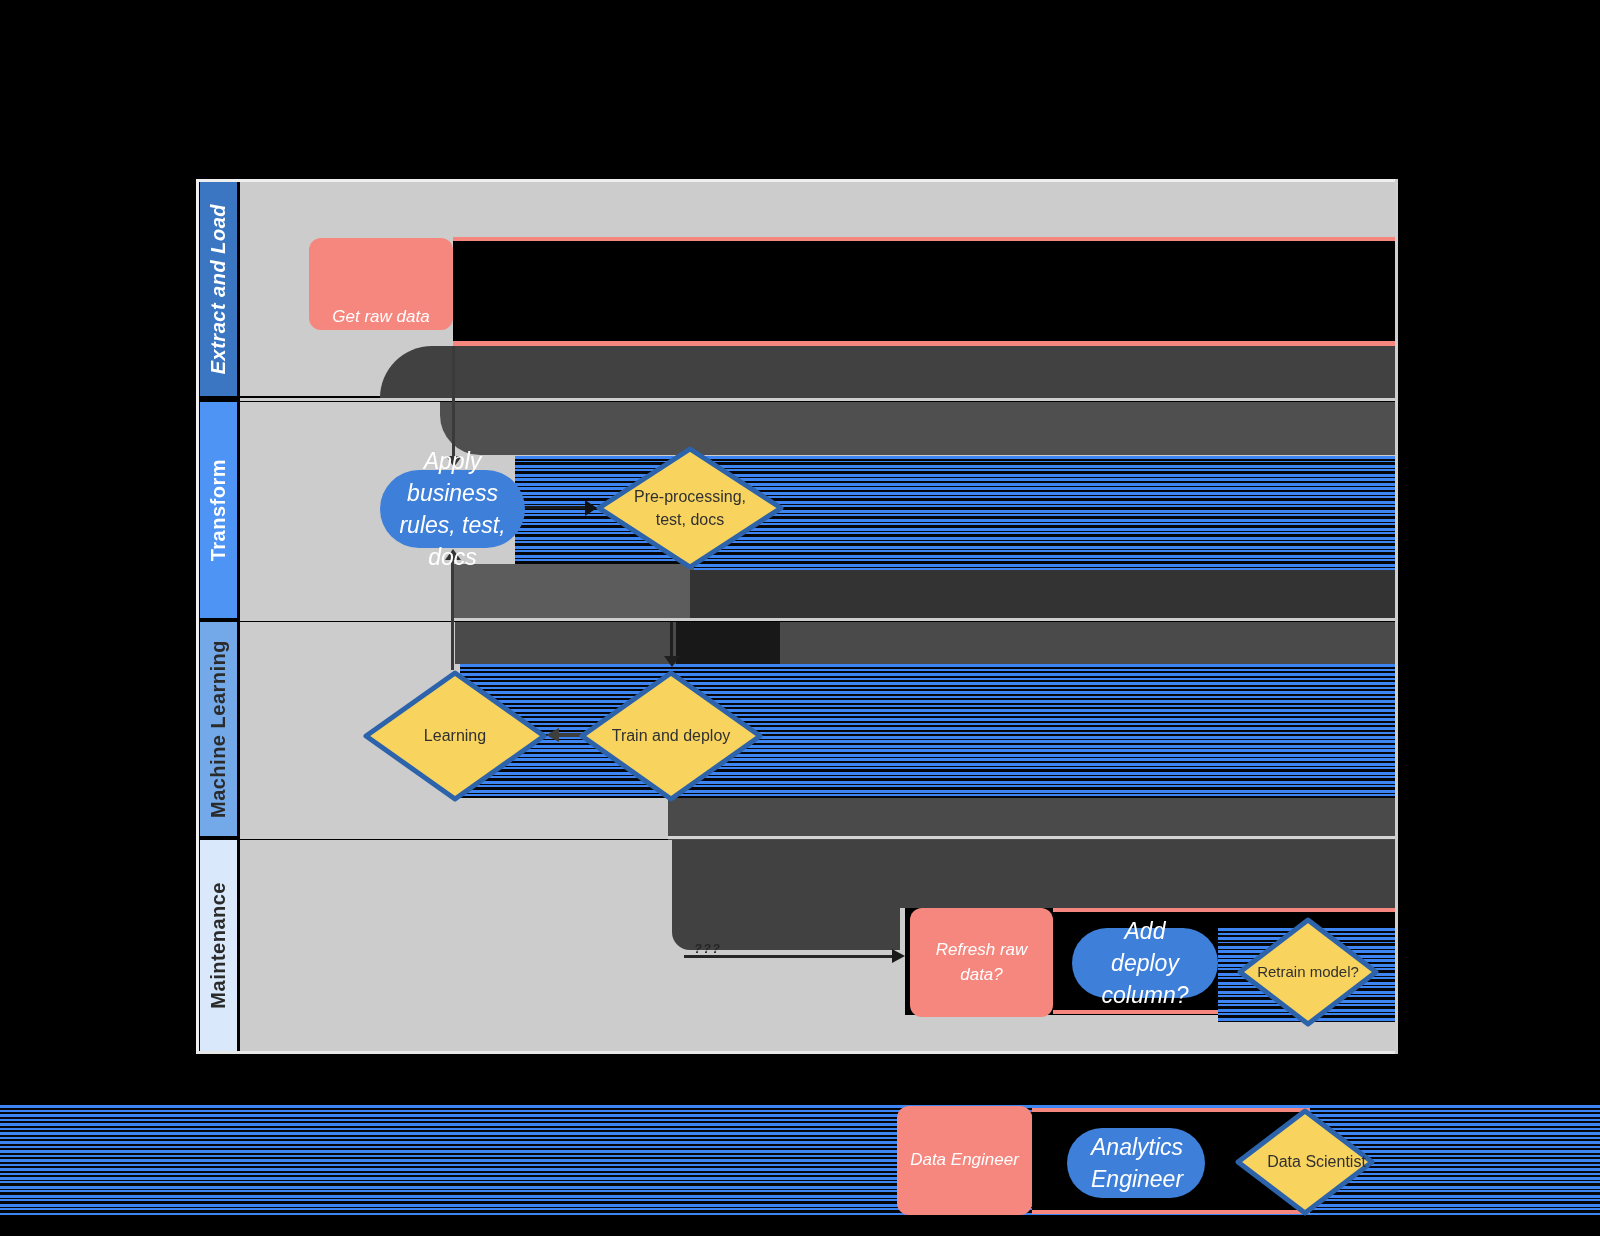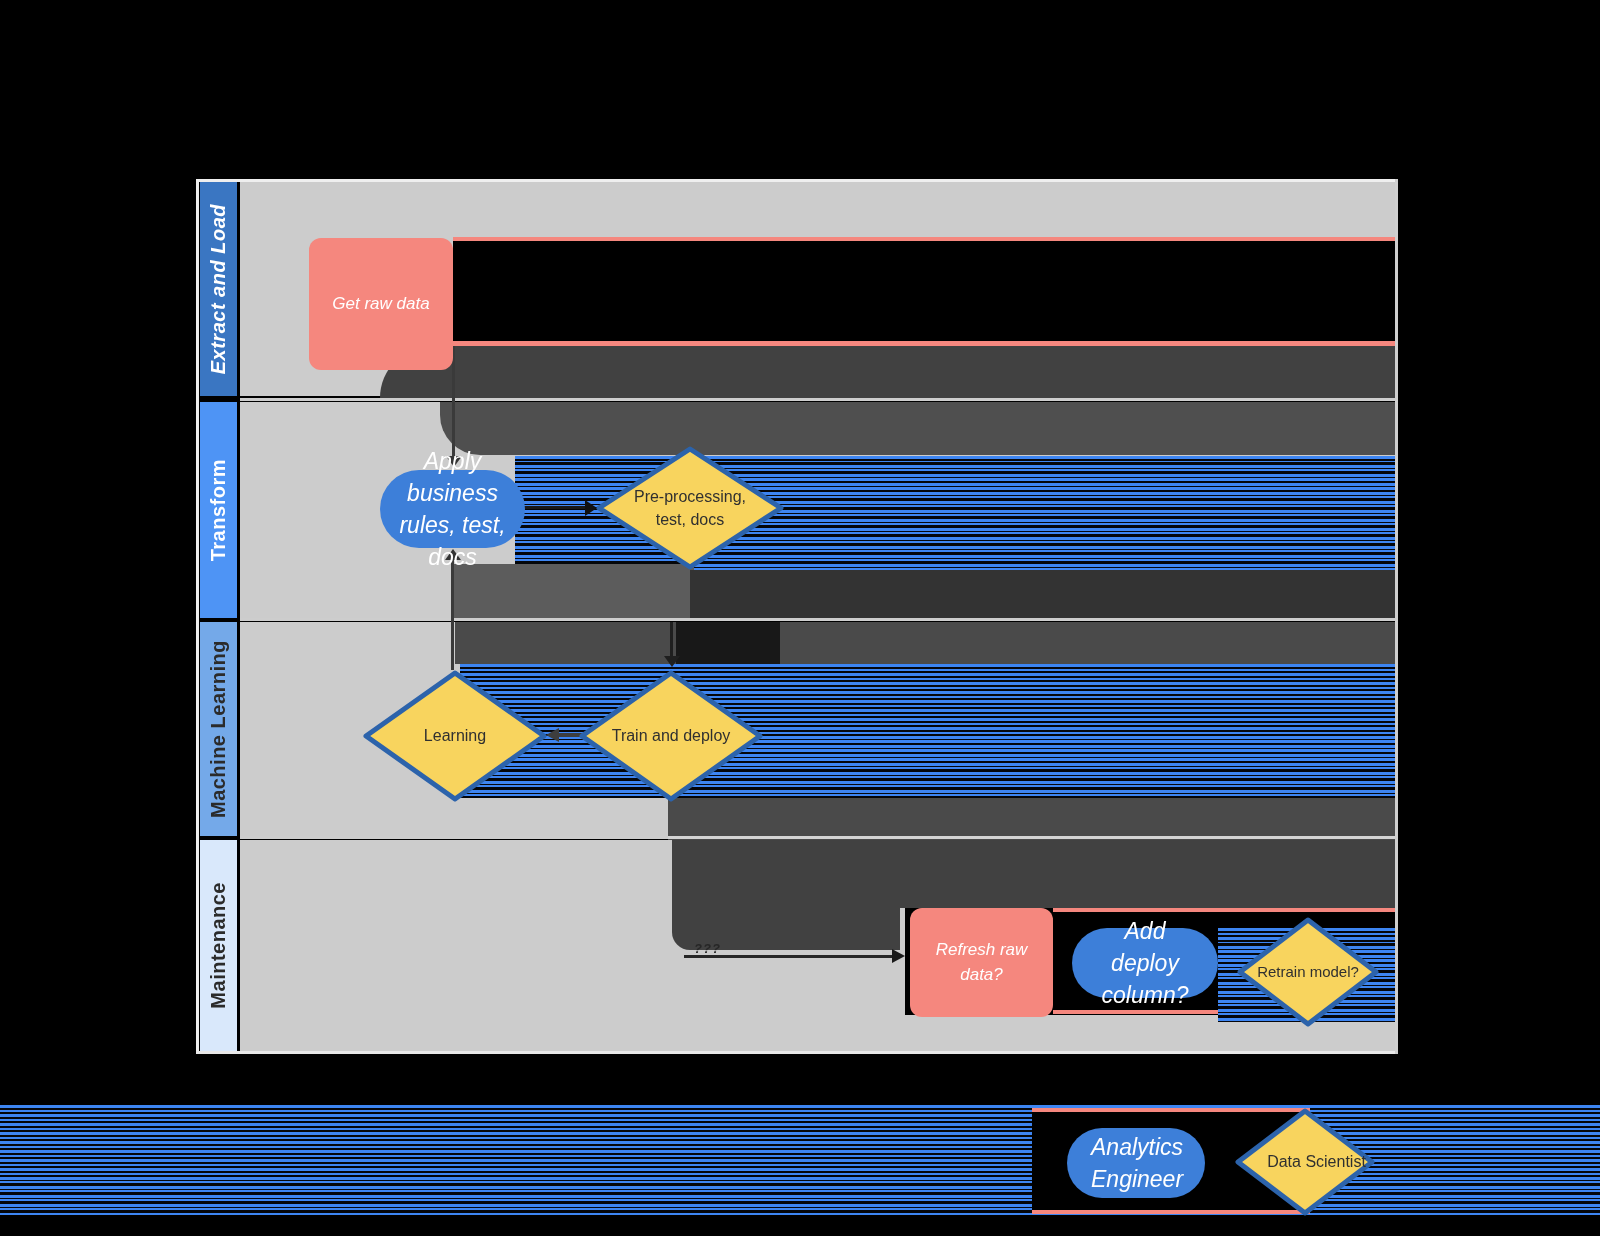--- a/index.html
+++ b/index.html
@@ -85,21 +85,21 @@
   <div class="abs thinline" style="left:670px;top:622px;width:3px;height:34px;background:#1f1f1f;"></div>
   <div class="abs arrowhead" style="left:664px;top:656px;border-left:8px solid transparent;border-right:8px solid transparent;border-top:11px solid #1f1f1f;"></div>
 
   <div class="abs thinline" style="left:558px;top:733px;width:24px;height:4px;background:#3e3e3e;"></div>
   <div class="abs arrowhead" style="left:546px;top:728px;border-top:7px solid transparent;border-bottom:7px solid transparent;border-right:13px solid #3e3e3e;"></div>
 
   <div class="abs thinline" style="left:684px;top:955px;width:210px;height:3px;background:#262626;"></div>
   <div class="abs arrowhead" style="left:892px;top:949px;border-top:7px solid transparent;border-bottom:7px solid transparent;border-left:13px solid #1a1a1a;"></div>
   <div class="abs loop-label" style="left:694px;top:941px;">???</div>
 
-  <div class="abs node-rect" style="left:309px;top:238px;width:144px;height:132px;">
+  <div class="abs node-rect" style="left:309px;top:238px;width:144px;height:92px;align-items:flex-end;">
     <span style="width:110px;">Get raw data</span>
   </div>
 
   <div class="abs node-stadium" style="left:380px;top:470px;width:145px;height:78px;">
     <span style="width:118px;">Apply business rules, test, docs</span>
   </div>
 
   <div class="abs diamond" style="left:596px;top:446px;width:188px;height:124px;">
     <svg width="188" height="124" viewBox="0 0 188 124">
       <polygon points="94,3 185,62 94,121 3,62" fill="#f8d45e" stroke="#2c63ab" stroke-width="5" stroke-linejoin="round"></polygon>
@@ -129,20 +129,23 @@
     <span style="width:105px;">Add deploy column?</span>
   </div>
 
   <div class="abs diamond" style="left:1237px;top:917px;width:142px;height:110px;">
     <svg width="142" height="110" viewBox="0 0 142 110">
       <polygon points="71,3 139,55 71,107 3,55" fill="#f8d45e" stroke="#2c63ab" stroke-width="5" stroke-linejoin="round"></polygon>
     </svg>
     <div class="dlabel" style="font-size:15px;">Retrain model?</div>
   </div>
 
+  <div class="abs node-rect" style="left:897px;top:1106px;width:135px;height:109px;">
+    <span>Data Engineer</span>
+  </div>
   <div class="abs node-stadium" style="left:1067px;top:1128px;width:138px;height:70px;">
     <span style="width:90px;font-style:italic;">Analytics Engineer</span>
   </div>
   <div class="abs diamond" style="left:1235px;top:1108px;width:140px;height:108px;">
     <svg width="140" height="108" viewBox="0 0 140 108">
       <polygon points="70,3 137,54 70,105 3,54" fill="#f8d45e" stroke="#2c63ab" stroke-width="5" stroke-linejoin="round"></polygon>
     </svg>
     <div class="dlabel" style="font-size:16px;margin-left:23px;">Data Scientist</div>
   </div>
 

